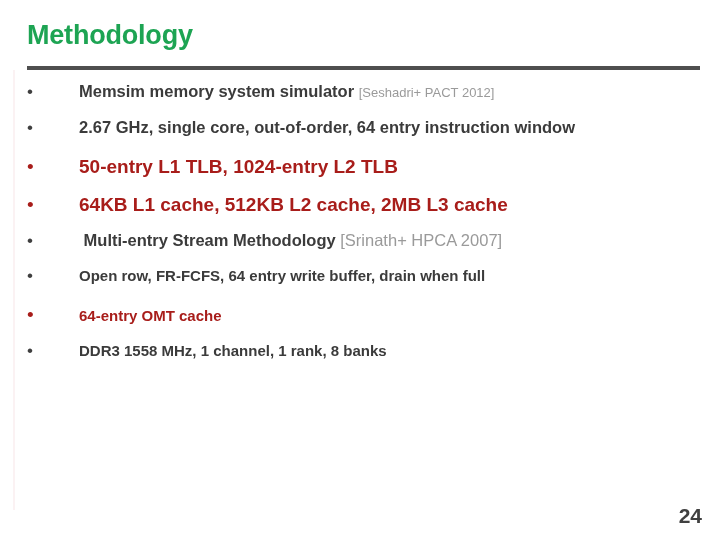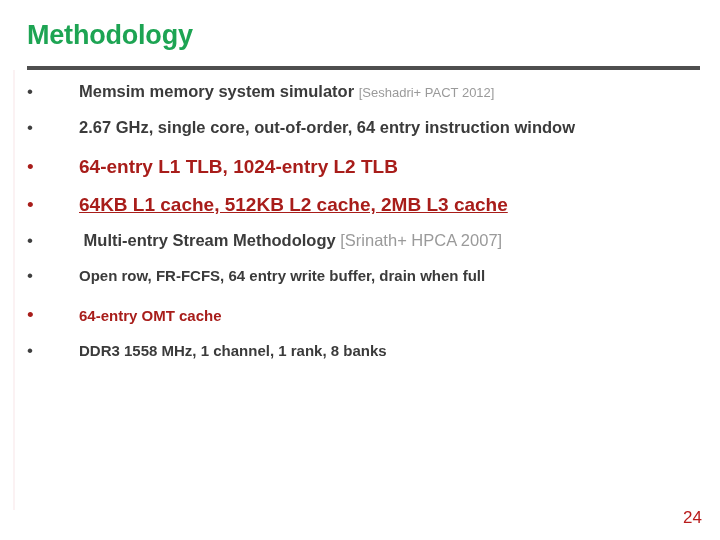--- a/index.html
+++ b/index.html
@@ -93,44 +93,44 @@
 
   .r1 { height: 38px; }
   .r1 .bullet-text { font-size: 16.5px; }
 
   .r2 { height: 38px; }
   .r2 .bullet-mark { color: #A81D1A; font-size: 19px; }
   .r2 .bullet-text { font-size: 19px; color: #A81D1A; }
 
   .r3 { height: 37px; }
   .r3 .bullet-mark { color: #A81D1A; font-size: 19px; }
-  .r3 .bullet-text { font-size: 19px; color: #A81D1A; text-decoration: underline; }
+  .r3 .bullet-text { font-size: 19px; color: #A81D1A; }
 
   .r4 { height: 36px; }
   .r4 .bullet-text { font-size: 16.5px; }
   .r4 .cite { font-size: 16.5px; }
 
   .r5 { height: 38px; }
   .r5 .bullet-text { font-size: 15px; }
 
   .r6 { height: 37px; }
   .r6 .bullet-mark { color: #A81D1A; font-size: 19px; }
   .r6 .bullet-text { font-size: 15px; color: #A81D1A; }
 
   .r7 { height: 32px; }
   .r7 .bullet-text { font-size: 15px; }
 
   
   .page-number {
     position: absolute;
     right: 18px;
     bottom: 12px;
-    font-size: 17px;
-    font-weight: normal;
-    color: #b91c1c;
+    font-size: 21px;
+    font-weight: bold;
+    color: #404040;
   }
 </style>
 </head>
 <body>
 
 <div class="slide">
 
   <div class="left-accent"></div>
 
   <div class="slide-title">Methodology</div>
@@ -144,21 +144,21 @@
       <span class="bullet-text"><span>Memsim memory system simulator </span><span class="cite">[Seshadri+ PACT 2012]</span></span>
     </div>
 
     <div class="bullet-row r1">
       <span class="bullet-mark">•</span>
       <span class="bullet-text"><span>2.67 GHz, single core, out-of-order, 64 entry instruction window</span><span class="cite"></span></span>
     </div>
 
     <div class="bullet-row r2">
       <span class="bullet-mark">•</span>
-      <span class="bullet-text"><span>64-entry L1 TLB, 1024-entry L2 TLB</span><span class="cite"></span></span>
+      <span class="bullet-text"><span>50-entry L1 TLB, 1024-entry L2 TLB</span><span class="cite"></span></span>
     </div>
 
     <div class="bullet-row r3">
       <span class="bullet-mark">•</span>
       <span class="bullet-text"><span>64KB L1 cache, 512KB L2 cache, 2MB L3 cache</span><span class="cite"></span></span>
     </div>
 
     <div class="bullet-row r4">
       <span class="bullet-mark">•</span>
       <span class="bullet-text"><span> Multi-entry Stream Methodology </span><span class="cite">[Srinath+ HPCA 2007]</span></span>

